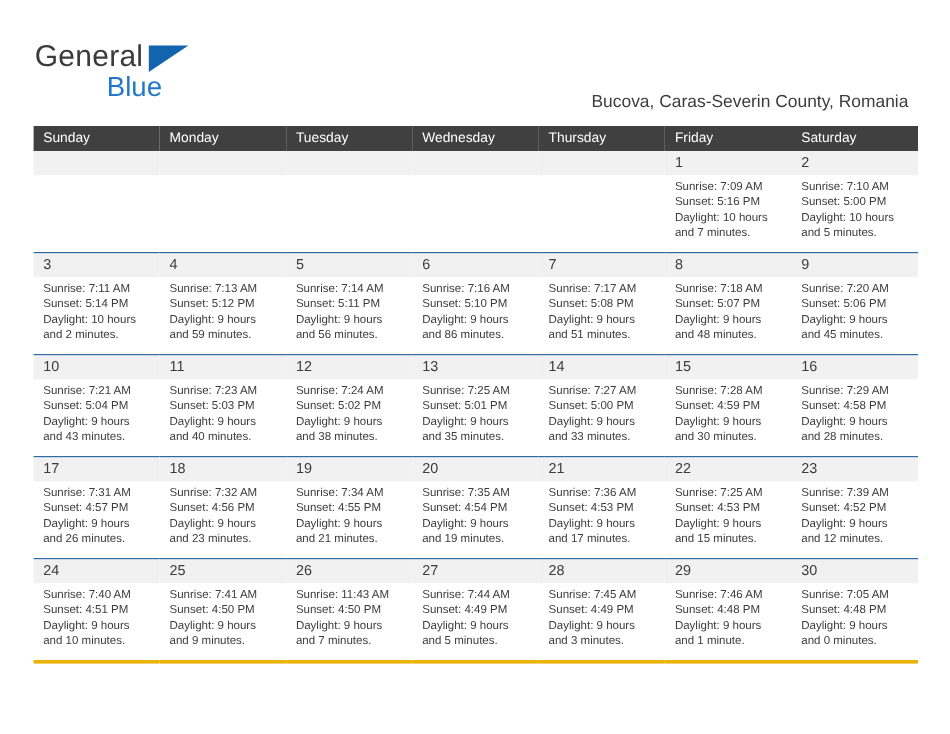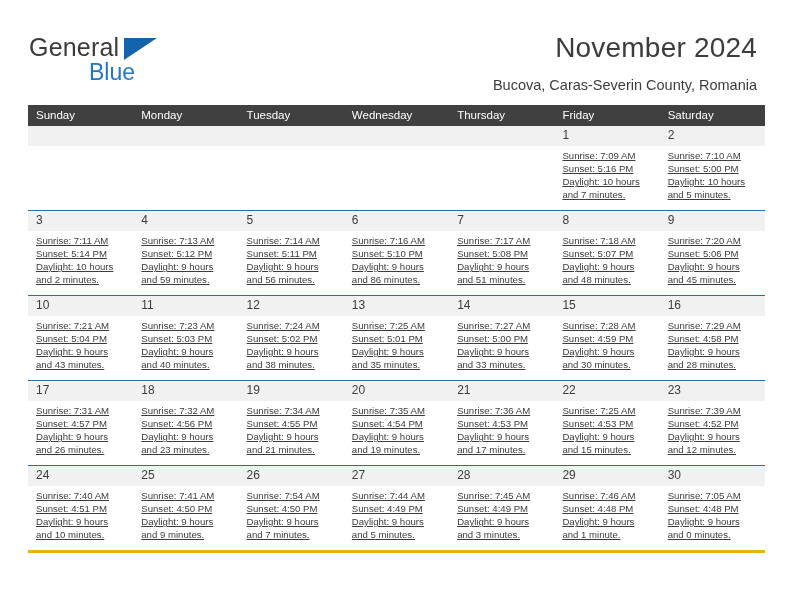--- a/index.html
+++ b/index.html
@@ -121,38 +121,36 @@
     line-height: 13px;
   }
   .daynum.empty {
     color: transparent;
   }
   .info {
     padding: 3px 6px 0 8px;
     font-size: 9.6px;
     line-height: 13.1px;
     color: #3c3c3c;
-    text-decoration: underline;
   }
   .info div {
     white-space: nowrap;
   }
 </style>
 </head>
 <body>
 
 <div class="page">
 
   <div class="header">
     <div class="brand">
       <span class="brand-general">General</span>
       <span class="brand-tri"></span>
       <span class="brand-blue">Blue</span>
     </div>
-    <div class="title">November 2024</div>
     <div class="subtitle">Bucova, Caras-Severin County, Romania</div>
   </div>
 
   <table class="calendar">
     <thead>
       <tr>
         <th>Sunday</th>
         <th>Monday</th>
         <th>Tuesday</th>
         <th>Wednesday</th>
@@ -407,21 +405,21 @@
             <div class="info">
               <div>Sunrise: 7:41 AM</div>
               <div>Sunset: 4:50 PM</div>
               <div>Daylight: 9 hours</div>
               <div>and 9 minutes.</div>
             </div>
           </td>
           <td>
             <div class="daynum">26</div>
             <div class="info">
-              <div>Sunrise: 7:54 AM</div>
+              <div>Sunrise: 11:43 AM</div>
               <div>Sunset: 4:50 PM</div>
               <div>Daylight: 9 hours</div>
               <div>and 7 minutes.</div>
             </div>
           </td>
           <td>
             <div class="daynum">27</div>
             <div class="info">
               <div>Sunrise: 7:44 AM</div>
               <div>Sunset: 4:49 PM</div>

